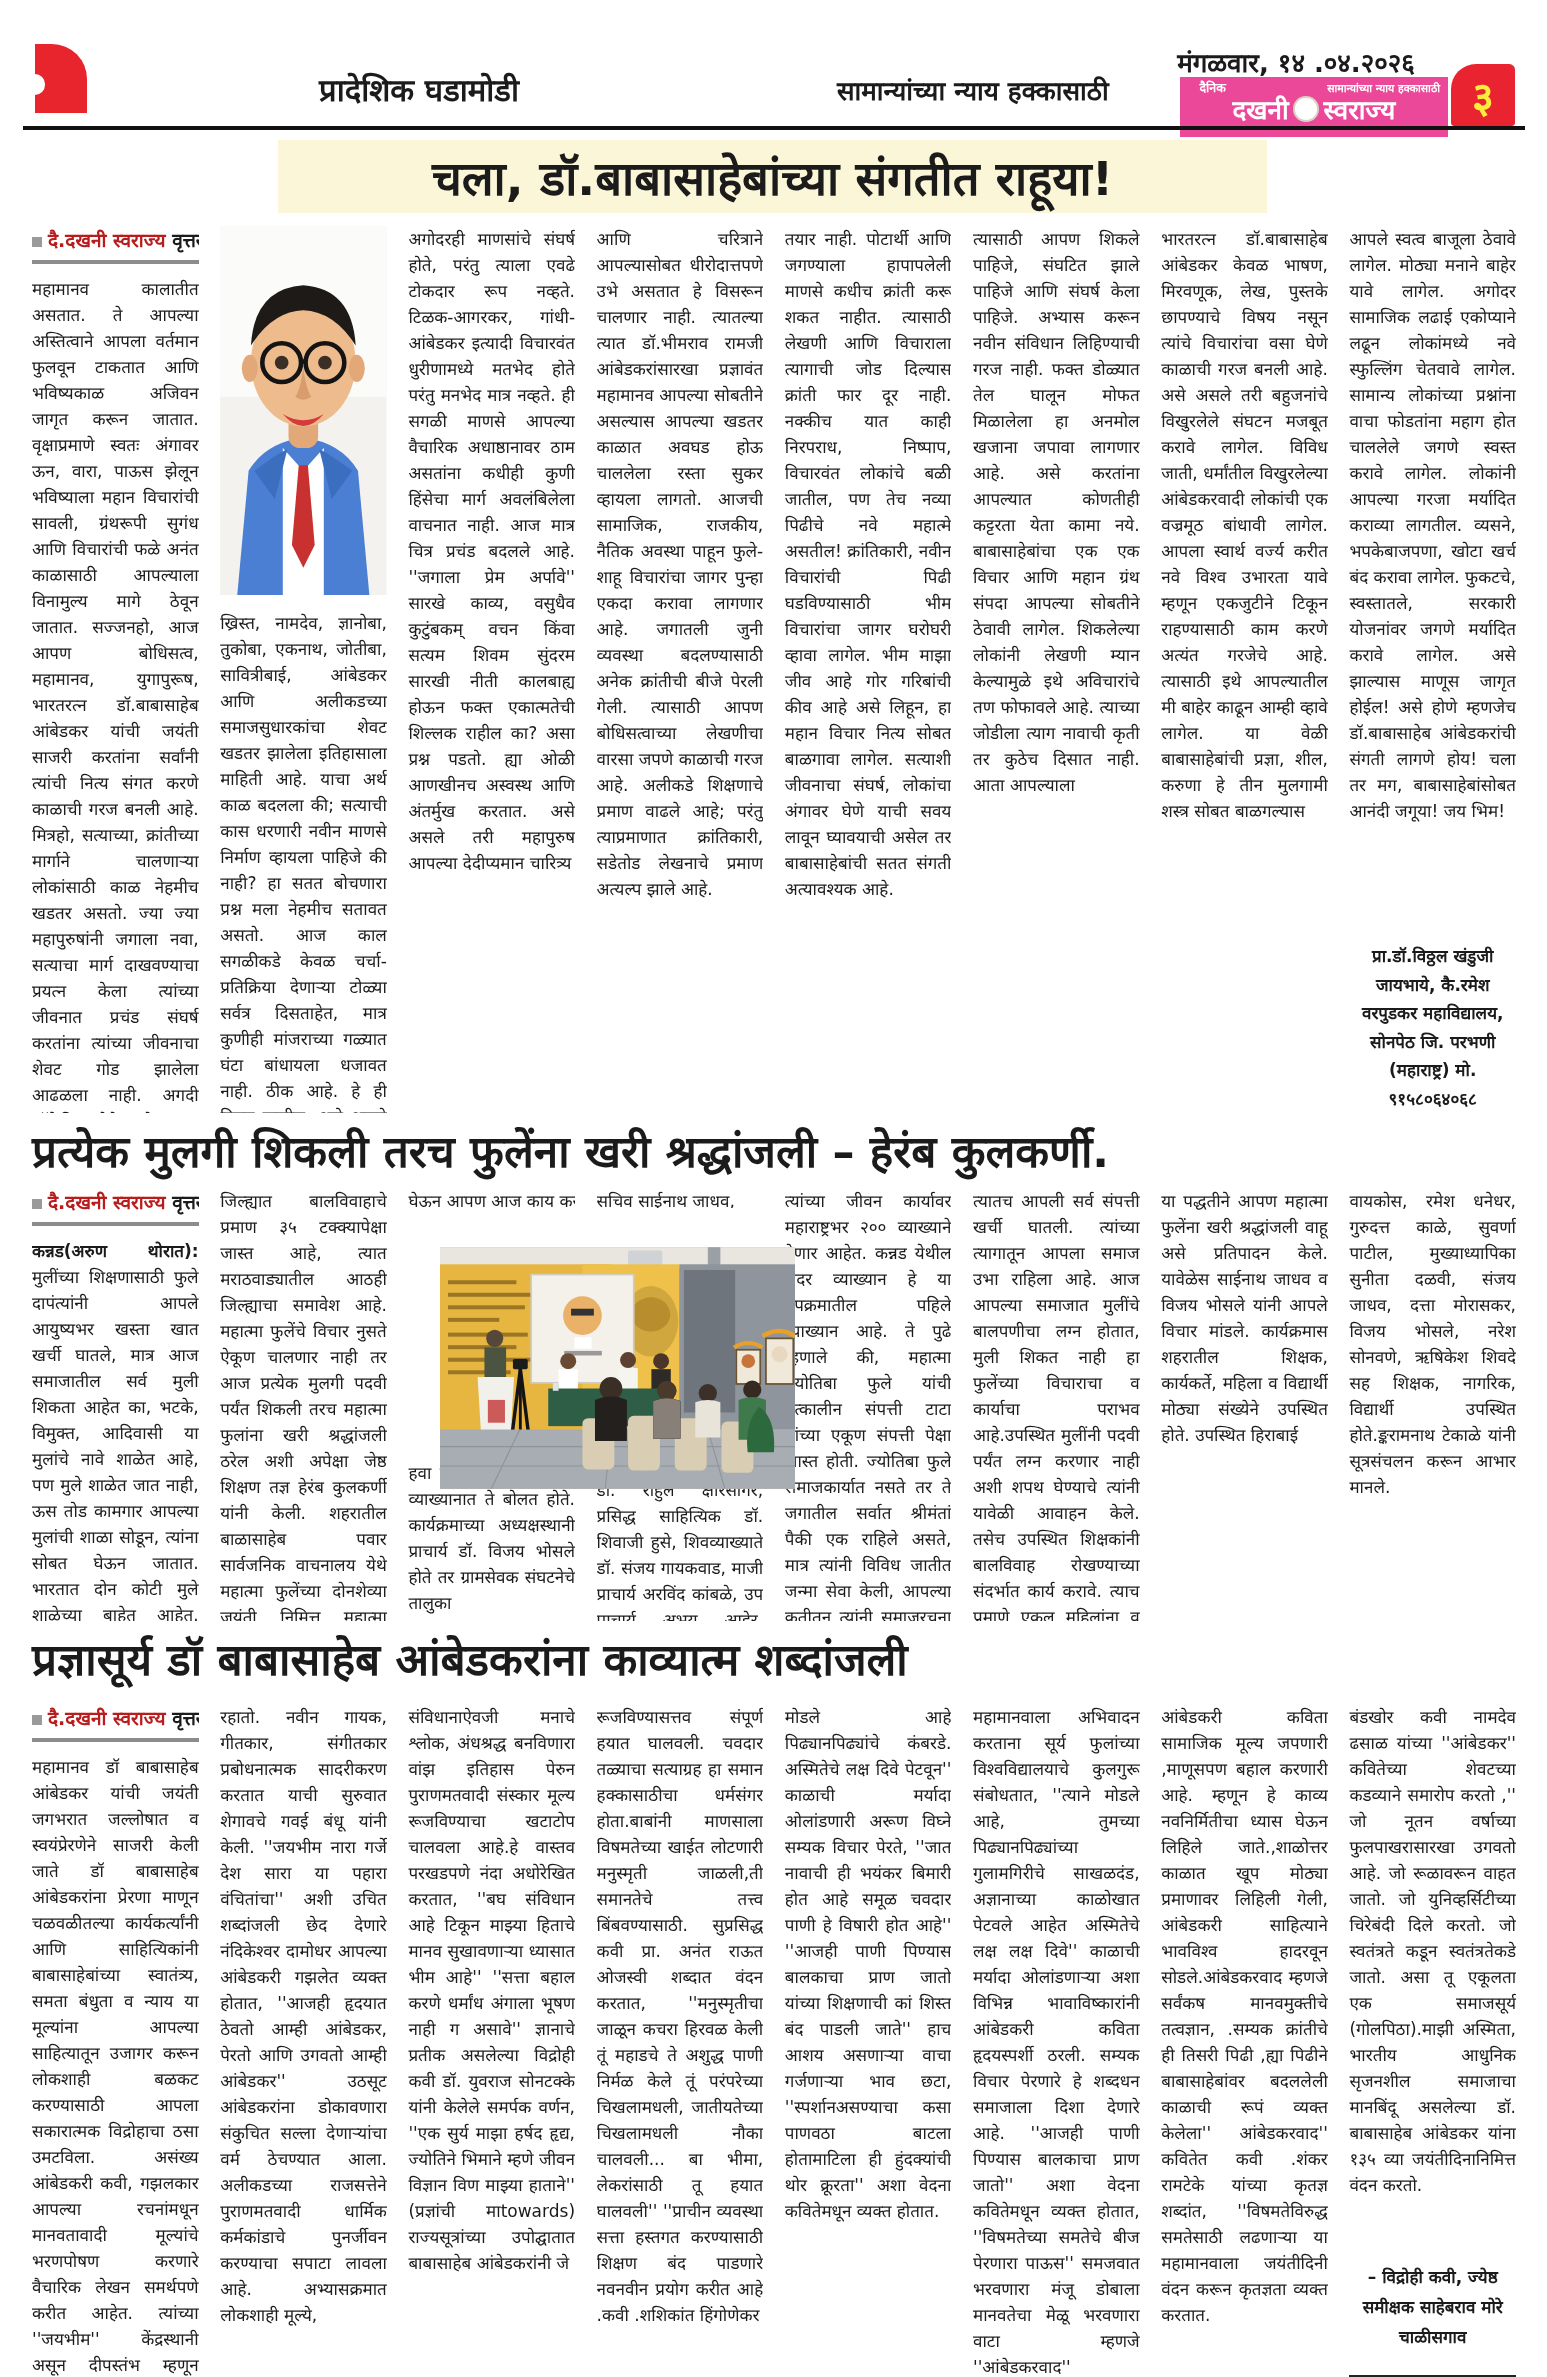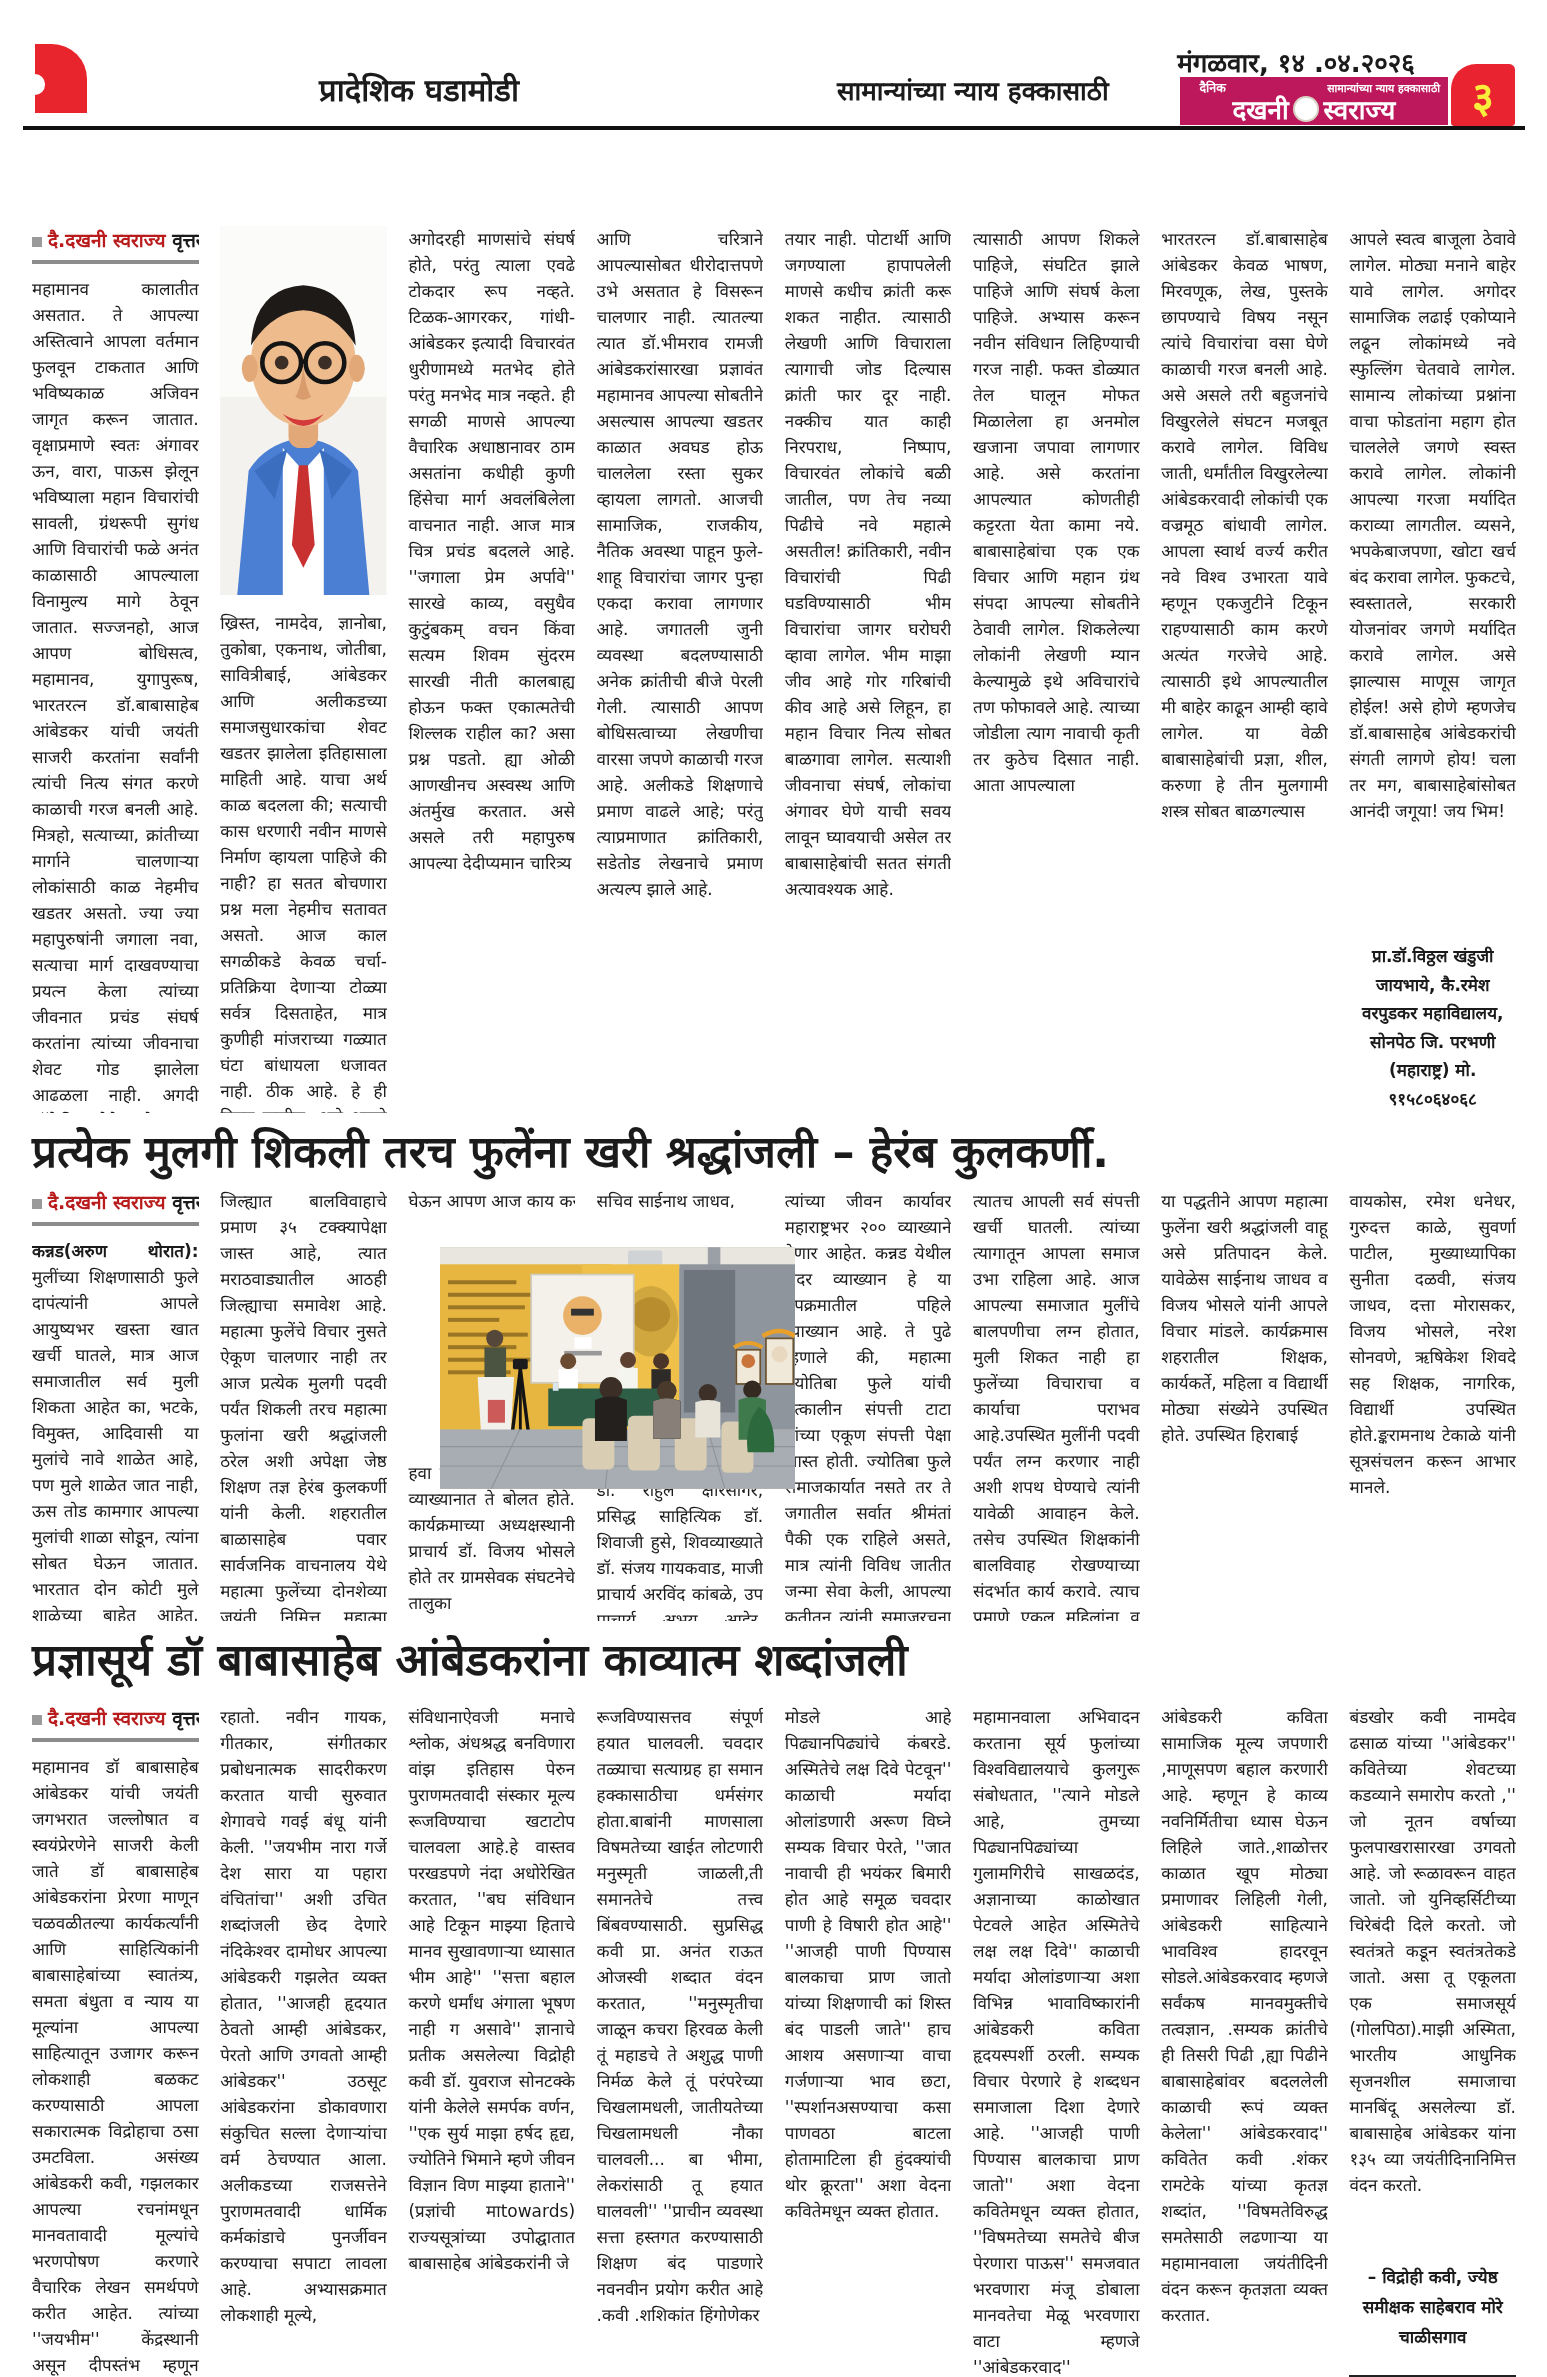--- a/index.html
+++ b/index.html
@@ -5,21 +5,21 @@
   html,body{margin:0;padding:0;background:#ffffff;}
   .page{position:relative;width:1548px;height:2377px;background:#ffffff;overflow:hidden;
         font-family:"DejaVu Sans","Liberation Sans",sans-serif;color:#1b1b1b;padding-left:21px;}
   
   .hdr-logo{position:absolute;left:35px;top:44px;width:52px;height:69px;background:#e8242c;
             border-radius:0 35px 0 0;}
   .hdr-logo .notch{position:absolute;left:-10.3px;top:30px;width:20.5px;height:20.5px;border-radius:50%;background:#ffffff;}
   .hdr-section{position:absolute;left:319px;top:68px;font-size:31px;font-weight:800;}
   .hdr-motto{position:absolute;left:837px;top:72px;font-size:26px;font-weight:700;}
   .hdr-date{position:absolute;left:1162px;top:44px;width:268px;text-align:center;font-size:26px;font-weight:800;}
-  .masthead{position:absolute;left:1180px;top:77px;width:268px;height:48px;background:#be185d;color:#ffffff;}
+  .masthead{position:absolute;left:1180px;top:77px;width:268px;height:60px;background:#ec4899;color:#ffffff;}
   .mast-daily{position:absolute;left:19.4px;top:2.3px;font-size:12.5px;font-weight:700;}
   .mast-tag{position:absolute;right:8px;top:2.8px;font-size:10.8px;font-weight:700;}
   .mast-name{position:absolute;left:0;right:0;top:13.7px;text-align:center;font-size:26px;font-weight:800;white-space:nowrap;}
   .mast-emblem{display:inline-block;width:21.6px;height:21.6px;border-radius:50%;background:#ffffff;
                border:2.3px solid #d8d2c4;vertical-align:-3.4px;margin:0 4.6px;}
   .page-tab{position:absolute;left:1451px;top:64px;width:64px;height:62px;background:#ea2330;
             border-radius:25px 5.7px 3.4px 3.4px;color:#f9ee3c;font-size:42px;font-weight:800;
             display:flex;align-items:center;justify-content:center;}
   .hdr-rule{position:absolute;left:23px;top:126px;width:1502px;height:4px;background:#111;}
   
@@ -62,20 +62,23 @@
   <div class="hdr-motto">सामान्यांच्या न्याय हक्कासाठी</div>
   <div class="hdr-date">मंगळवार, १४ .०४.२०२६</div>
   <div class="masthead">
     <span class="mast-daily">दैनिक</span>
     <span class="mast-tag">सामान्यांच्या न्याय हक्कासाठी</span>
     <div class="mast-name"><span>दखनी</span><span class="mast-emblem"></span><span>स्वराज्य</span></div>
   </div>
   <div class="page-tab">३</div>
   <div class="hdr-rule"></div>
 
+  <div class="band1">
+    <div class="h1-text">चला, डॉ.बाबासाहेबांच्या संगतीत राहूया!</div>
+  </div>
 
   <div class="art art1">
     <div class="col">
       <div class="byline"><span class="bullet"></span><span class="red">दै.दखनी स्वराज्य</span><span> वृत्तसेवा</span></div>
       <div class="byline-bar"></div>
       <span>महामानव कालातीत असतात. ते आपल्या अस्तित्वाने आपला वर्तमान फुलवून टाकतात आणि भविष्यकाळ अजिवन जागृत करून जातात. वृक्षाप्रमाणे स्वतः अंगावर ऊन, वारा, पाऊस झेलून भविष्याला महान विचारांची सावली, ग्रंथरूपी सुगंध आणि विचारांची फळे अनंत काळासाठी आपल्याला विनामुल्य मागे ठेवून जातात. सज्जनहो, आज आपण बोधिसत्व, महामानव, युगापुरूष, भारतरत्न डॉ.बाबासाहेब आंबेडकर यांची जयंती साजरी करतांना सर्वांनी त्यांची नित्य संगत करणे काळाची गरज बनली आहे. मित्रहो, सत्याच्या, क्रांतीच्या मार्गाने चालणाऱ्या लोकांसाठी काळ नेहमीच खडतर असतो. ज्या ज्या महापुरुषांनी जगाला नवा, सत्याचा मार्ग दाखवण्याचा प्रयत्न केला त्यांच्या जीवनात प्रचंड संघर्ष करतांना त्यांच्या जीवनाचा शेवट गोड झालेला आढळला नाही. अगदी सॉक्रेटिस, रोमेल, जेशू</span>
     </div>
     <div class="col">
       <svg class="photo1" viewBox="0 0 292 648">
         <rect width="292" height="648" fill="#f4f2ee"></rect>

